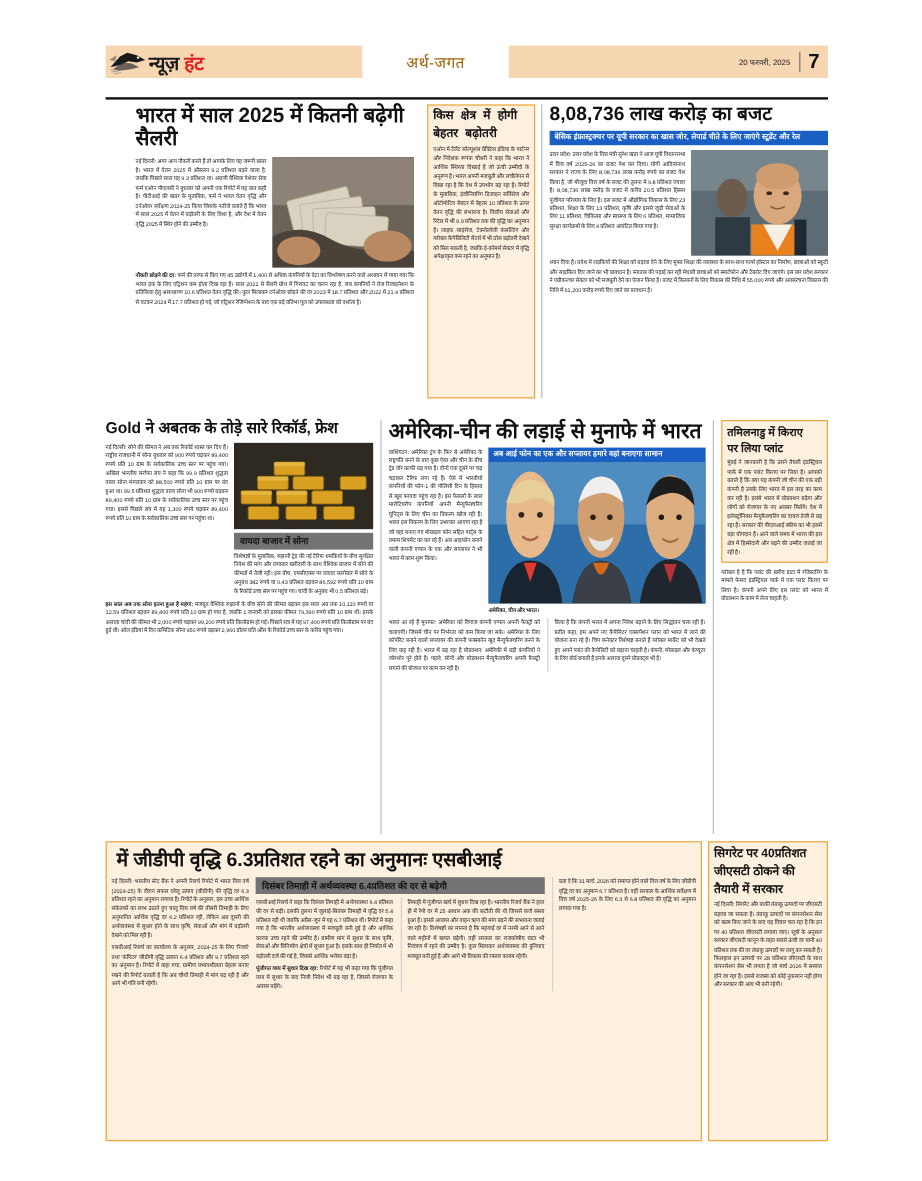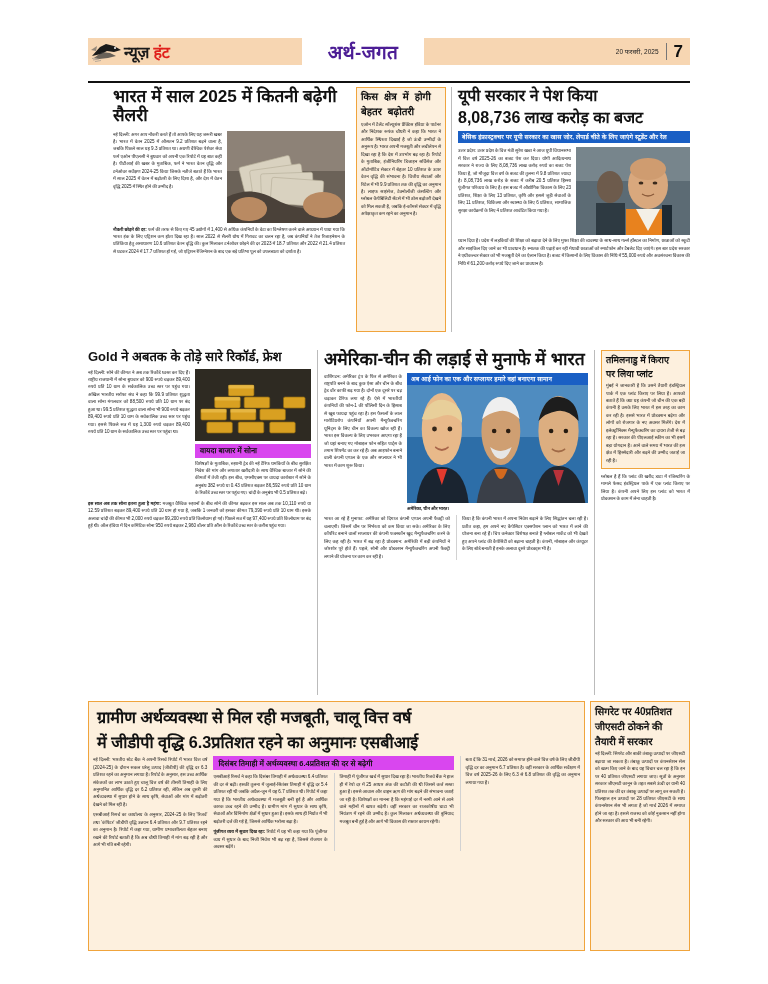--- a/index.html
+++ b/index.html
@@ -26,21 +26,21 @@
     position: relative;
   }
   .logo-bird { width: 34px; height: 22px; position: relative; flex: 0 0 34px; }
   .logo-bird svg { position: absolute; left: 0; top: 0; }
   .logo-txt { font-size: 16px; font-weight: bold; letter-spacing: -0.2px; color: #1a1a1a; }
   .logo-txt .red { color: #e0201b; }
   .mh-mid {
     flex: 0 0 122px; background: #fff;
     display: flex; align-items: center; justify-content: center;
   }
-  .mh-mid span { font-size: 19px; font-weight: bold; color: #4c1d95; letter-spacing: 0.3px; }
+  .mh-mid span { font-size: 13px; font-weight: normal; color: #a16207; letter-spacing: 0.3px; }
   .mh-right {
     flex: 1; background: #f7d6b2;
     display: flex; align-items: center; justify-content: flex-end;
     padding-right: 4px;
   }
   .mh-date { font-size: 6.5px; color: #222; margin-right: 7px; }
   .mh-pageno {
     font-size: 17px; font-weight: bold; color: #111;
     border-left: 1px solid #777; padding-left: 7px; padding-right: 3px;
     line-height: 1;
@@ -58,21 +58,21 @@
   .photo {
     background: linear-gradient(160deg,#6d7a86,#3d4a56);
     position: relative; overflow: hidden;
   }
   .blueband {
     background: #1a5fc4; color: #fff; font-weight: bold;
     font-size: 6.2px; letter-spacing: .1px;
     padding: 2.5px 4px; line-height: 1.2;
   }
   .orangebar {
-    background: #d946ef; color: #111; font-weight: bold;
+    background: #737373; color: #111; font-weight: bold;
     font-size: 7.5px; padding: 2.5px 5px; line-height: 1.2;
   }
   .boxed { border: 1px solid #f0a43c; background: #fdf0de; }
 
   
   .top-wrap { display: flex; gap: 0; height: 245px; margin-left: 25px; }
   .col-a { width: 238px; padding-right: 6px; }
   .col-b { width: 100px; padding: 0 5px; }
   .col-c { flex: 1; padding-left: 6px; border-left: 1px solid #bbb; }
 
@@ -171,21 +171,20 @@
 
     <div class="col-b">
       <div class="boxed" style="padding:4px;height:100%;">
         <div class="hl b-title">किस क्षेत्र में होगी</div>
         <div class="hl b-title">बेहतर बढ़ोतरी</div>
         <div class="body-txt">एओन में टैलेंट सॉल्यूशंस प्रैक्टिस इंडिया के पार्टनर और निदेशक रूपंक चौधरी ने कहा कि भारत ने आर्थिक स्थिरता दिखाई है जो ऊंची उम्मीदों के अनुरूप है। भारत अपनी मजबूती और लचीलेपन से दिखा रहा है कि देश में उपभोग बढ़ रहा है। रिपोर्ट के मुताबिक, इंजीनियरिंग डिजाइन सर्विसेज और ऑटोमोटिव सेक्टर में बेहतर 10 प्रतिशत के ऊपर वेतन वृद्धि की संभावना है। वित्तीय सेवाओं और रिटेल में भी 9.9 प्रतिशत तक की वृद्धि का अनुमान है। लाइफ साइंसेज, टेक्नोलॉजी कंसल्टिंग और ग्लोबल कैपेबिलिटी सेंटर्स में भी ठोस बढ़ोतरी देखने को मिल सकती है, जबकि ई-कॉमर्स सेक्टर में वृद्धि अपेक्षाकृत कम रहने का अनुमान है।</div>
       </div>
     </div>
 
     <div class="col-c">
-      <div class="hl hl-budget">यूपी सरकार ने पेश किया</div>
       <div class="hl hl-budget">8,08,736 लाख करोड़ का बजट</div>
       <div class="blueband">बेसिक इंफ्रास्ट्रक्चर पर यूपी सरकार का खास जोर, लेपार्ड चीते के लिए जाएंगे स्टूडेंट और रेल</div>
       <div class="c-row">
         <div class="c-text">
           <div class="body-txt">उत्तर प्रदेश: उत्तर प्रदेश के वित्त मंत्री सुरेश खन्ना ने आज यूपी विधानसभा में वित्त वर्ष 2025-26 का बजट पेश कर दिया। योगी आदित्यनाथ सरकार ने राज्य के लिए 8,08,736 लाख करोड़ रुपये का बजट पेश किया है, जो मौजूदा वित्त वर्ष के बजट की तुलना में 9.8 प्रतिशत ज्यादा है। 8,08,736 लाख करोड़ के बजट में करीब 20.5 प्रतिशत हिस्सा पूंजीगत परिव्यय के लिए है। इस बजट में औद्योगिक विकास के लिए 23 प्रतिशत, शिक्षा के लिए 13 प्रतिशत, कृषि और इससे जुड़ी सेवाओं के लिए 11 प्रतिशत, चिकित्सा और स्वास्थ्य के लिए 6 प्रतिशत, सामाजिक सुरक्षा कार्यक्रमों के लिए 4 प्रतिशत आवंटित किया गया है।</div>
         </div>
         <div class="c-photo photo">
           <svg width="114" height="88" viewBox="0 0 114 88" preserveAspectRatio="none">
             <rect width="114" height="88" fill="#5c6b74"></rect>
             <rect x="0" y="0" width="114" height="34" fill="#77858c"></rect>
@@ -305,21 +304,20 @@
         <div class="hl hl-tn">पर लिया प्लांट</div>
         <div class="body-txt">मुंबई ने जानकारी है कि उसने तैयारी इंडस्ट्रियल पार्क में एक प्लांट किराए पर लिया है। आपको बताते हैं कि क्या यह कंपनी जो चीन की एक बड़ी कंपनी है उसके लिए भारत में इस तरह का काम कर रही है। इससे भारत में प्रोडक्शन बढ़ेगा और लोगों को रोजगार के नए अवसर मिलेंगे। देश में इलेक्ट्रॉनिक्स मैन्युफैक्चरिंग का दायरा तेजी से बढ़ रहा है। सरकार की पीएलआई स्कीम का भी इसमें बड़ा योगदान है। आने वाले समय में भारत की इस क्षेत्र में हिस्सेदारी और बढ़ने की उम्मीद जताई जा रही है।</div>
       </div>
       <div class="body-txt" style="margin-top:4px;">ग्लोबल है हैं कि प्लांट की खरीद डाटा में रजिस्टरिंग के मामले फेसद इंडस्ट्रियल पार्क में एक प्लांट किराए पर लिया है। कंपनी अपने लिए इस प्लांट को भारत में प्रोडक्शन के काम में लेना चाहती है।</div>
     </div>
   </div>
 
   <div class="bot-wrap">
 
     <div class="col-g boxed" style="padding:4px;">
-      <div class="hl hl-gdp">ग्रामीण अर्थव्यवस्था से मिल रही मजबूती, चालू वित्त वर्ष</div>
       <div class="hl hl-gdp">में जीडीपी वृद्धि 6.3प्रतिशत रहने का अनुमानः एसबीआई</div>
       <div class="g-cols">
         <div>
           <div class="body-txt">नई दिल्ली: भारतीय स्टेट बैंक ने अपनी रिसर्च रिपोर्ट में भारत वित्त वर्ष (2024-25) के दौरान सकल घरेलू उत्पाद (जीडीपी) की वृद्धि दर 6.3 प्रतिशत रहने का अनुमान लगाया है। रिपोर्ट के अनुसार, इस उच्च आर्थिक संकेतकों का लाभ उठाते हुए चालू वित्त वर्ष की तीसरी तिमाही के लिए अनुमानित आर्थिक वृद्धि दर 6.2 प्रतिशत रही, लेकिन अब दूसरी की अर्थव्यवस्था में सुधार होने के साथ कृषि, सेवाओं और मांग में बढ़ोतरी देखने को मिल रही है।</div>
           <div class="body-txt" style="margin-top:3px;">एसबीआई रिसर्च का कार्यालय के अनुसार, 2024-25 के लिए 'रिजर्व' तथा 'कंपिटर' जीडीपी वृद्धि उन्नयन 6.4 प्रतिशत और 9.7 प्रतिशत रहने का अनुमान है। रिपोर्ट में कहा गया, ग्रामीण प्रभावशीलता बेहतर बनाए रखने की रिपोर्ट बताती है कि अब चौथी तिमाही में मांग बढ़ रही है और आगे भी गति बनी रहेगी।</div>
         </div>
         <div style="flex:2.1;">
           <div class="orangebar">दिसंबर तिमाही में अर्थव्यवस्था 6.4प्रतिशत की दर से बढ़ेगी</div>
           <div style="display:flex;gap:6px;margin-top:3px;">
             <div style="flex:1;">

